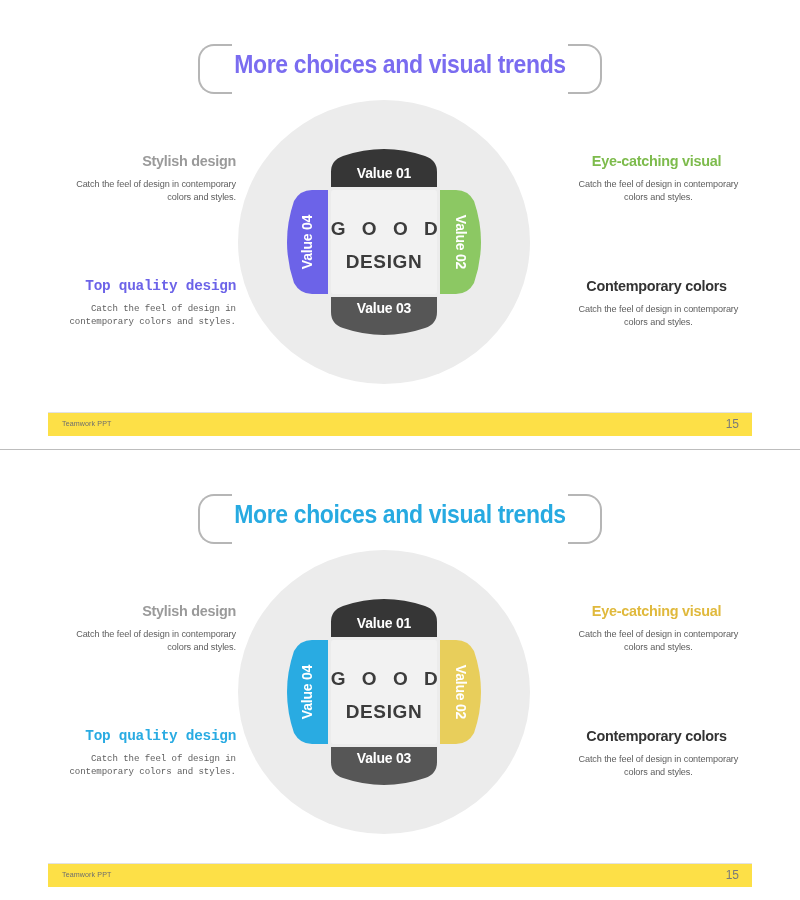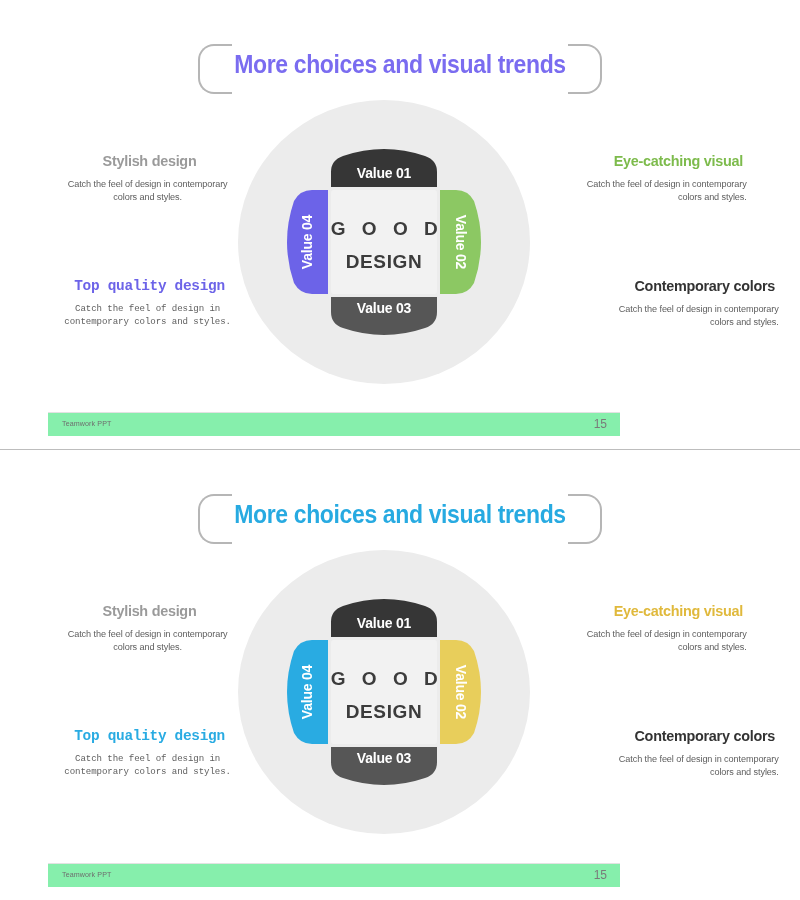--- a/index.html
+++ b/index.html
@@ -84,29 +84,29 @@
     white-space: nowrap;
     margin-bottom: 7px;
   }
   .txt-block .bd {
     font-size: 9.6px;
     line-height: 13px;
     color: #5e5e5e;
     letter-spacing: -0.1px;
     transform: scaleX(0.95);
   }
-  .txt-block.left  { text-align: center; transform-origin: right center; }
+  .txt-block.left  { text-align: right; transform-origin: right center; }
   .txt-block.left .hd, .txt-block.left .bd { transform-origin: right center; }
-  .txt-block.right { text-align: right; }
+  .txt-block.right { text-align: center; }
   .txt-block.right .hd, .txt-block.right .bd { transform-origin: left center; }
 
   .tb-tl { left:  50px; top: 152px; }
   .tb-bl { left:  50px; top: 277px; font-family: Liberation Mono, monospace; }
   .tb-tr { left: 570px; top: 152px; }
-  .tb-br { left: 570px; top: 277px; margin-left: 32px; }
+  .tb-br { left: 570px; top: 277px; }
 
   
   .diagram {
     position: absolute;
     left: 236px;
     top: 98px;
     width: 296px;
     height: 288px;
   }
   .diagram svg { display: block; width: 296px; height: 288px; }
@@ -124,23 +124,23 @@
     fill: #3c3c3c;
   }
   .center-line.l1 { font-size: 19px; letter-spacing: 5.5px; }
   .center-line.l2 { font-size: 19px; letter-spacing: 0.6px; }
 
   
   .footer {
     position: absolute;
     left: 48px;
     bottom: 13px;
-    width: 572px;
+    width: 704px;
     height: 23px;
-    background: #86efac;
+    background: #fde047;
     border-top: 1px solid #e2e2e2;
   }
   .footer .brand {
     position: absolute;
     left: 14px;
     top: 6px;
     font-size: 7.5px;
     color: #6e6e6e;
     transform: scaleX(0.95);
     transform-origin: left center;

